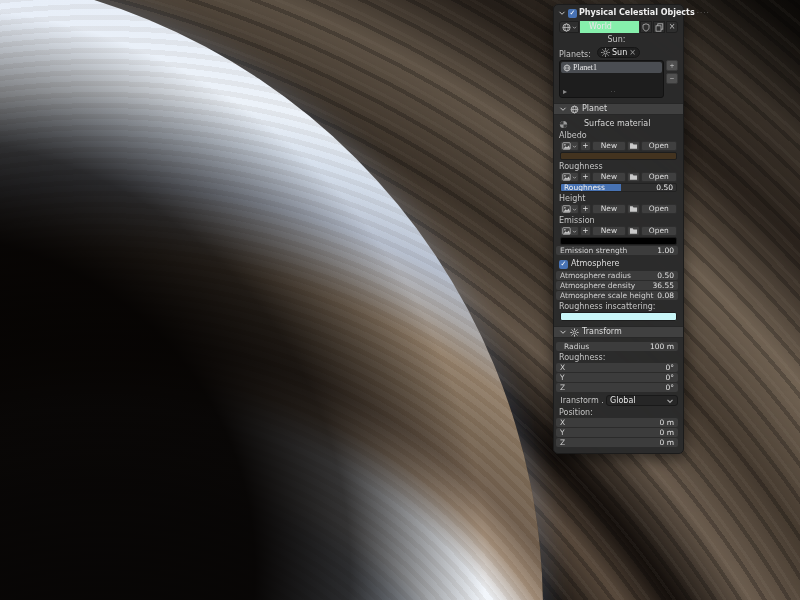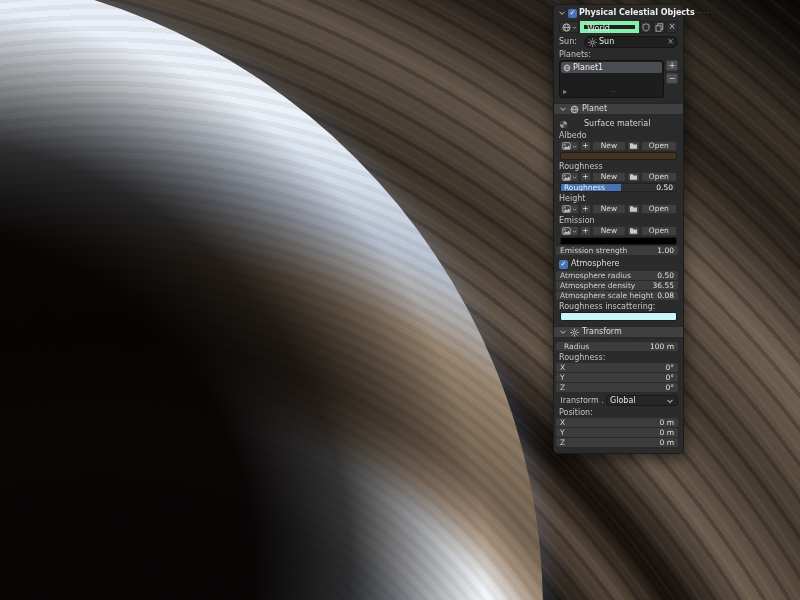--- a/index.html
+++ b/index.html
@@ -79,34 +79,34 @@
   .drag-dots { margin-left:auto; color:#6d6d6d; font-size:7px; letter-spacing:1px; }
 
   .chev { width:8px; height:8px; flex:0 0 auto; }
   .checkbox { width:9px; height:9px; border-radius:2px; background:#4772b3; color:#fff;
               display:flex; align-items:center; justify-content:center; font-size:7px; flex:0 0 auto; }
 
   .idblock { height:12px; gap:1px; margin:2px 5px 0 5px; }
   .idbtn { background:#2e2e2e; border:1px solid #1f1f1f; height:12px; display:flex; align-items:center;
            justify-content:center; }
   .id-browse { width:20px; border-radius:3px 0 0 3px; gap:1px; }
-  .id-name { flex:1; background:#1f1f1f; border:4px solid #86efac; height:12px; display:flex;
-             padding-left:3px; color:#e8e8e8; }
+  .id-name { flex:1; background:#1f1f1f; border:6px solid #86efac; height:12px; display:flex;
+             align-items:center; padding-left:3px; color:#e8e8e8; }
   .id-sq { width:12px; }
   .id-x { width:12px; border-radius:0 3px 3px 0; color:#bbb; font-size:8px; }
 
-  .sun-row { height:12px; margin:3px 5px 0 5px; gap:3px; }
+  .sun-row { height:12px; margin:3px 5px 0 5px; gap:3px;flex-direction:column; }
   .sun-label { width:22px; color:#c4c4c4; }
   .sun-field { flex:1; height:12px; background:#1f1f1f; border:1px solid #161616; border-radius:6px;
                display:flex; align-items:center; gap:2px; padding:0 3px; color:#e8e8e8; }
   .sun-x { margin-left:auto; color:#9a9a9a; }
 
   .lbl { height:8px; line-height:8px; color:#c4c4c4; margin:3px 5px 1px 5px; display:block; }
 
-  .list-wrap { display:flex; margin:1px 5px 0 5px; gap:2px; }
+  .list-wrap { display:flex; margin:1px 5px 0 5px; gap:2px;font-family:Liberation Serif, serif; }
   .listbox { flex:1; height:38px; background:#1d1d1d; border:1px solid #121212; border-radius:3px;
              display:flex; flex-direction:column; padding:1px; }
   .list-item { height:11px; background:#4a4d52; border-radius:2px; display:flex; align-items:center;
                gap:2px; padding:0 2px; color:#eee; }
   .list-footer { margin-top:auto; display:flex; align-items:center; height:8px; padding:0 2px; color:#8a8a8a; }
   .list-grip { margin:0 auto; color:#777; font-size:7px; letter-spacing:1px; }
   .list-ops { display:flex; flex-direction:column; gap:2px; }
   .op-btn { width:12px; height:11px; background:#505050; border:1px solid #3a3a3a; border-radius:2px;
             color:#ddd; display:flex; align-items:center; justify-content:center; font-size:8px; }
 

